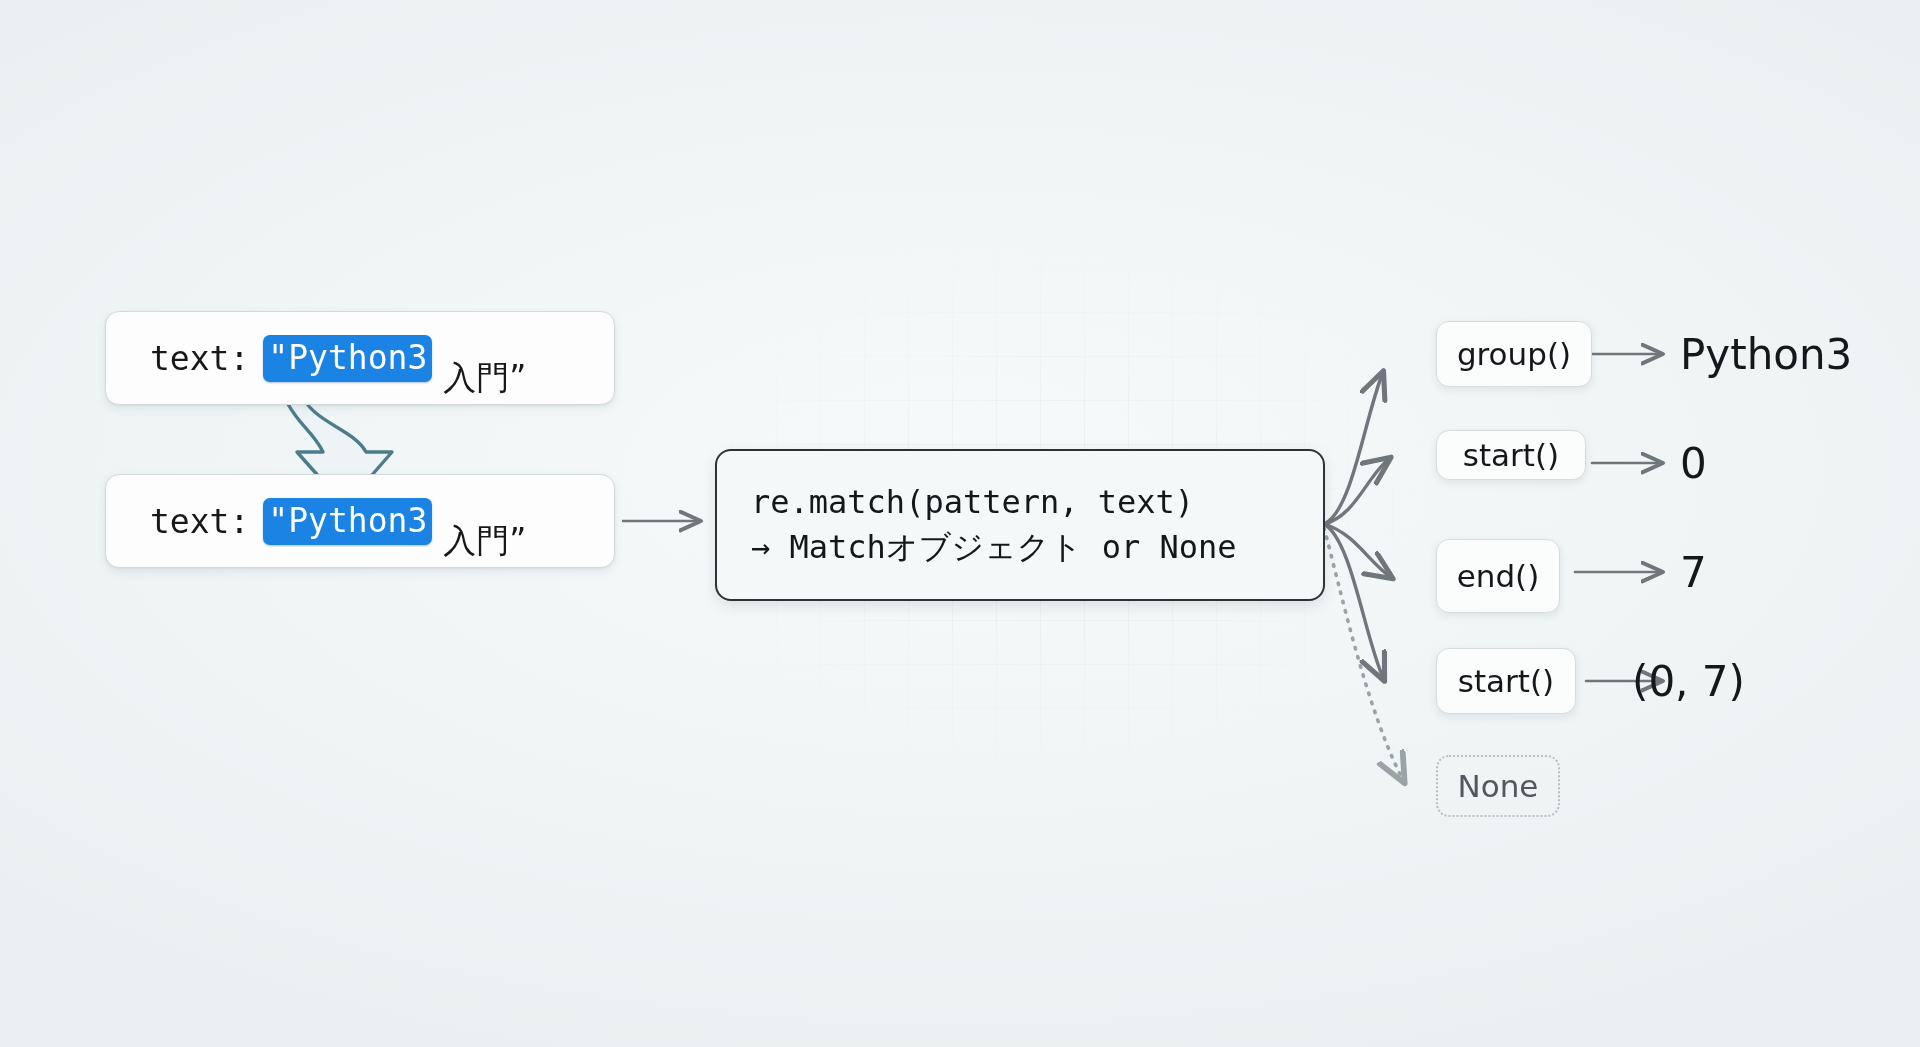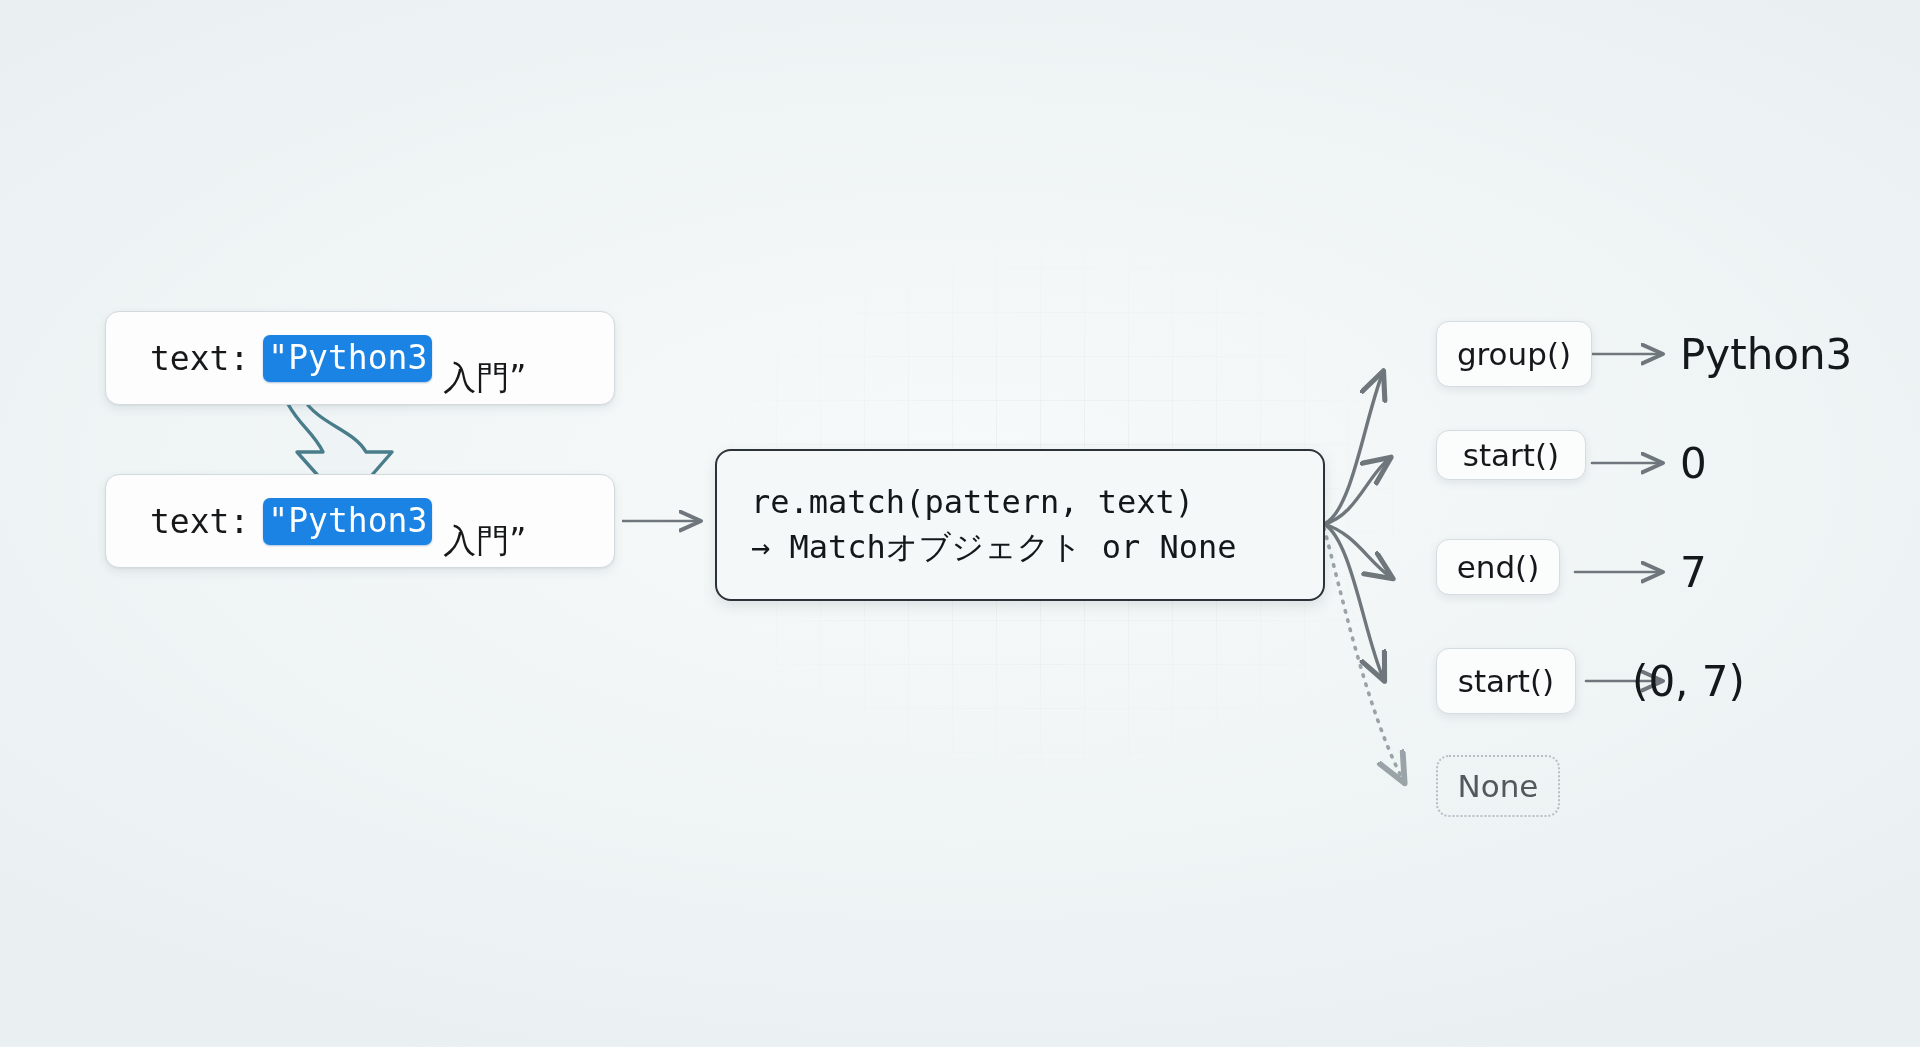--- a/index.html
+++ b/index.html
@@ -188,21 +188,21 @@
     <span>Python3</span>
   </div>
 
   <div class="node pill" style="left:1436px; top:430px; width:150px; height:50px;">
     <span>start()</span>
   </div>
   <div class="result" style="left:1680px; top:440px; height:46px;">
     <span>0</span>
   </div>
 
-  <div class="node pill" style="left:1436px; top:539px; width:124px; height:56px;">
+  <div class="node pill" style="left:1436px; top:539px; width:124px; height:74px;">
     <span>end()</span>
   </div>
   <div class="result" style="left:1680px; top:549px; height:46px;">
     <span>7</span>
   </div>
 
   <div class="node pill" style="left:1436px; top:648px; width:140px; height:66px;">
     <span>start()</span>
   </div>
   <div class="result" style="left:1632px; top:658px; height:46px;">

